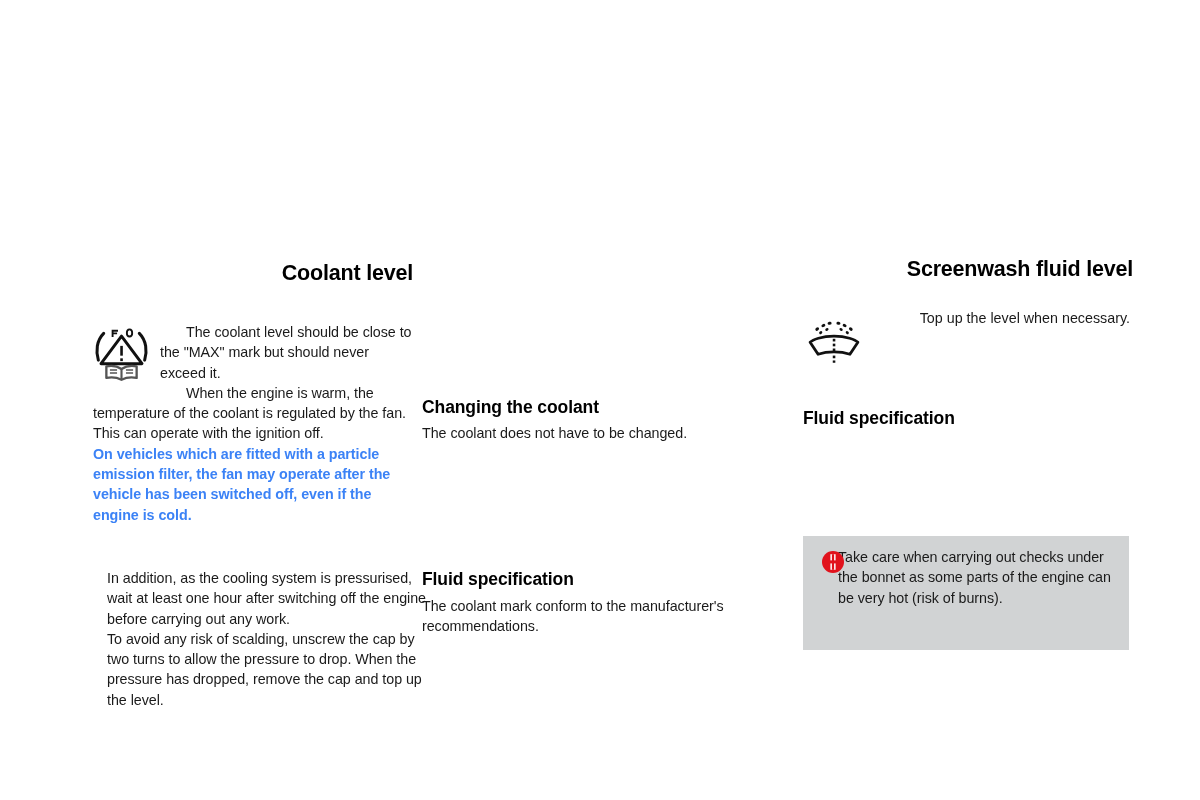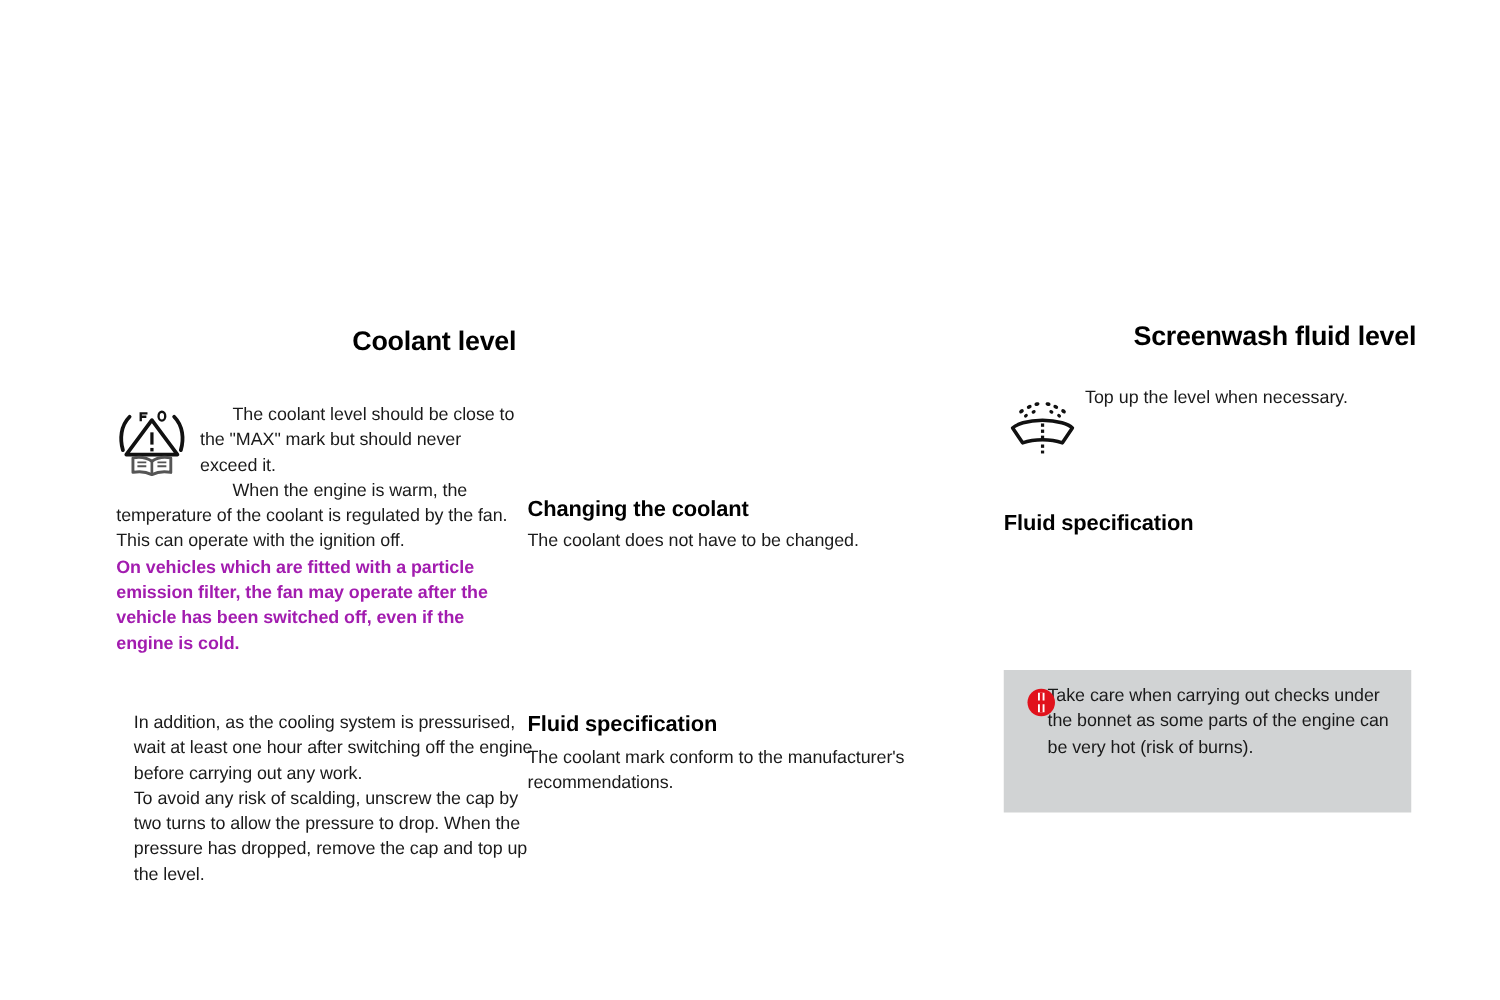--- a/index.html
+++ b/index.html
@@ -54,21 +54,21 @@
   
   p.body {
     font-size: 14.3px;
     line-height: 20.3px;
     margin: 0;
     color: #1a1a1a;
     letter-spacing: -0.05px;
   }
   p.body.bold {
     font-weight: bold;
-    color: #a21caf;
+    color: #3b82f6;
   }
   .indent::before {
     content: "";
     display: inline-block;
     width: 26px;
   }
 
   
   .left-flow {
     position: absolute;
@@ -90,20 +90,21 @@
     left: 107px;
     top: 568px;
     width: 322px;
   }
 
   
   .wash-row {
     position: relative;
     margin-top: 26px;
     min-height: 56px;
+    text-align: right;
   }
   .wash-icon {
     position: absolute;
     left: 2px;
     top: 10px;
     width: 58px;
     height: 46px;
   }
   .wash-text {
     position: absolute;

